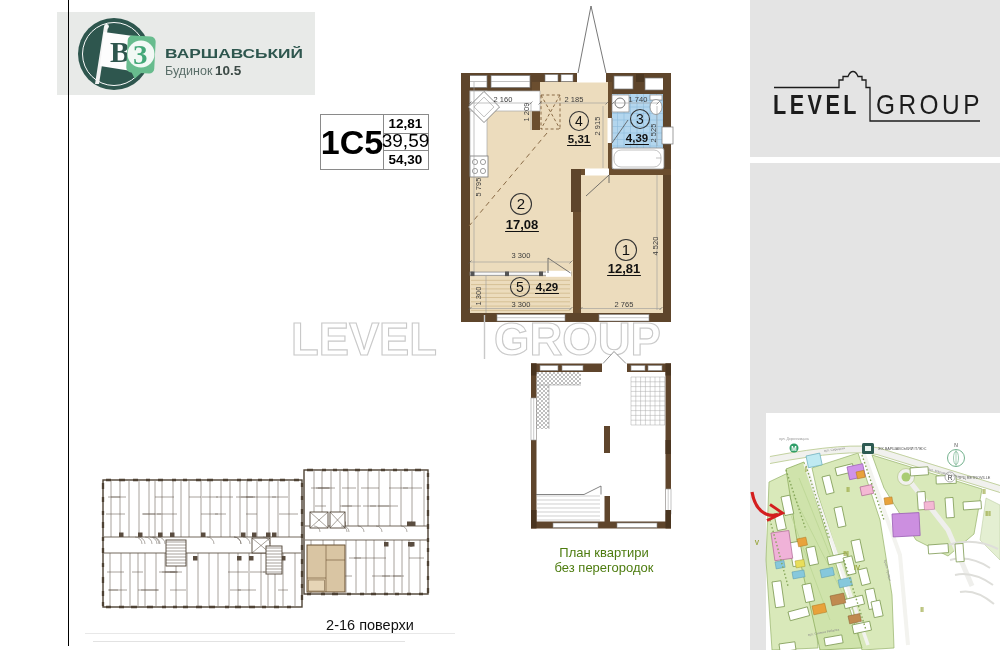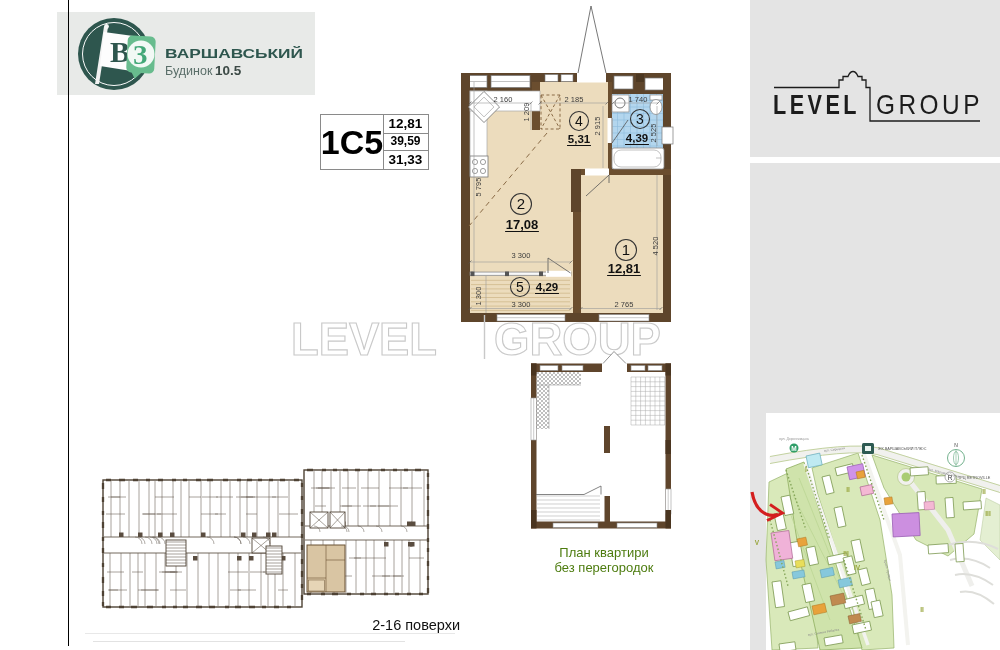--- a/index.html
+++ b/index.html
@@ -41,24 +41,24 @@
 <div class="abs" style="left:320px;top:114px;width:107px;height:54px;border:1px solid #8a8a8a;background:#fff">
 
   <div class="abs" style="left:0;top:0;width:62px;height:54px;border-right:1px solid #8a8a8a;display:flex;align-items:center;justify-content:center">
     <span style="font-size:34px;font-weight:bold;color:#000">1С5</span>
   </div>
 
   <div class="abs" style="left:62px;top:0;width:45px;height:17.5px;border-bottom:1px solid #8a8a8a;display:flex;align-items:center;justify-content:center">
       <span style="font-size:13.5px;font-weight:bold">12,81</span>
     </div>
   <div class="abs" style="left:62px;top:17.5px;width:45px;height:17.5px;border-bottom:1px solid #8a8a8a;display:flex;align-items:center;justify-content:center">
-      <span style="font-size:12px;font-weight:bold">39,59</span>
+      <span style="font-size:19px;font-weight:normal">39,59</span>
     </div>
   <div class="abs" style="left:62px;top:35px;width:45px;height:18px;display:flex;align-items:center;justify-content:center">
-      <span style="font-size:13.5px;font-weight:bold">31,33</span>
+      <span style="font-size:13.5px;font-weight:bold">54,30</span>
     </div>
 </div>
 
 <svg class="abs" style="left:440px;top:0" width="250" height="375" viewBox="440 0 250 375">
 
 <rect x="470" y="82" width="193" height="231" fill="#ecdcbd"></rect>
 
 <g>
       <rect x="611" y="94" width="52" height="77" fill="#b3d6ee"></rect>
 <path d="M617.5 94 V171 M624.0 94 V171 M630.5 94 V171 M637.0 94 V171 M643.5 94 V171 M650.0 94 V171 M656.5 94 V171 M663.0 94 V171 M611 100.5 H663 M611 107.0 H663 M611 113.5 H663 M611 120.0 H663 M611 126.5 H663 M611 133.0 H663 M611 139.5 H663 M611 146.0 H663 M611 152.5 H663 M611 159.0 H663 M611 165.5 H663" stroke="#8fbcdc" stroke-width="0.6" fill="none"></path>
@@ -379,21 +379,21 @@
 
 <path d="M158 537 a7 7 0 0 1 7 7 M234 537 a7 7 0 0 1 7 7 M234 537 a7 7 0 0 1 7 7 M263 537 a7 7 0 0 1 7 7 M145 537 a7 7 0 0 1 7 7 M153 537 a7 7 0 0 1 7 7 M138 537 a7 7 0 0 1 7 7 M152 537 a7 7 0 0 1 7 7 M243 537 a7 7 0 0 1 7 7 M135 537 a7 7 0 0 1 7 7 M207 537 a7 7 0 0 1 7 7 M150 537 a7 7 0 0 1 7 7 M343 526 a6 6 0 0 1 6 6 M358 526 a6 6 0 0 1 6 6 M401 526 a6 6 0 0 1 6 6 M376 526 a6 6 0 0 1 6 6 M314 526 a6 6 0 0 1 6 6 M341 526 a6 6 0 0 1 6 6" stroke="#5f564c" stroke-width="0.5" fill="none"></path>
 
 <g>
       <rect x="307" y="545" width="38" height="47" fill="#d9c5a3" stroke="#6b5334" stroke-width="1"></rect>
       <path d="M326 545 V592 M307 578 H326 M326 560 H345" stroke="#6b5334" stroke-width="0.6" fill="none"></path>
       <rect x="308.5" y="580" width="16" height="11" fill="#e6d5b6" stroke="#6b5334" stroke-width="0.5"></rect>
     </g>
 </svg>
 
-<div class="abs" style="left:280px;top:617px;width:180px;text-align:right;font-size:14.5px;color:#111">2-16 поверхи</div>
+<div class="abs" style="left:280px;top:617px;width:180px;text-align:center;font-size:14.5px;color:#111">2-16 поверхи</div>
 
 <div class="abs" style="left:85px;top:633px;width:370px;height:1px;background:#e8e8e8"></div>
 <div class="abs" style="left:93px;top:641px;width:312px;height:1px;background:#e2e2e2"></div>
 
 <div class="abs" style="left:750px;top:0;width:250px;height:157px;background:#e4e4e4"></div>
 
 <div class="abs" style="left:750px;top:163px;width:250px;height:487px;background:#e4e4e4"></div>
 
 <svg class="abs" style="left:750px;top:55px" width="250" height="85" viewBox="750 55 250 85">
 

